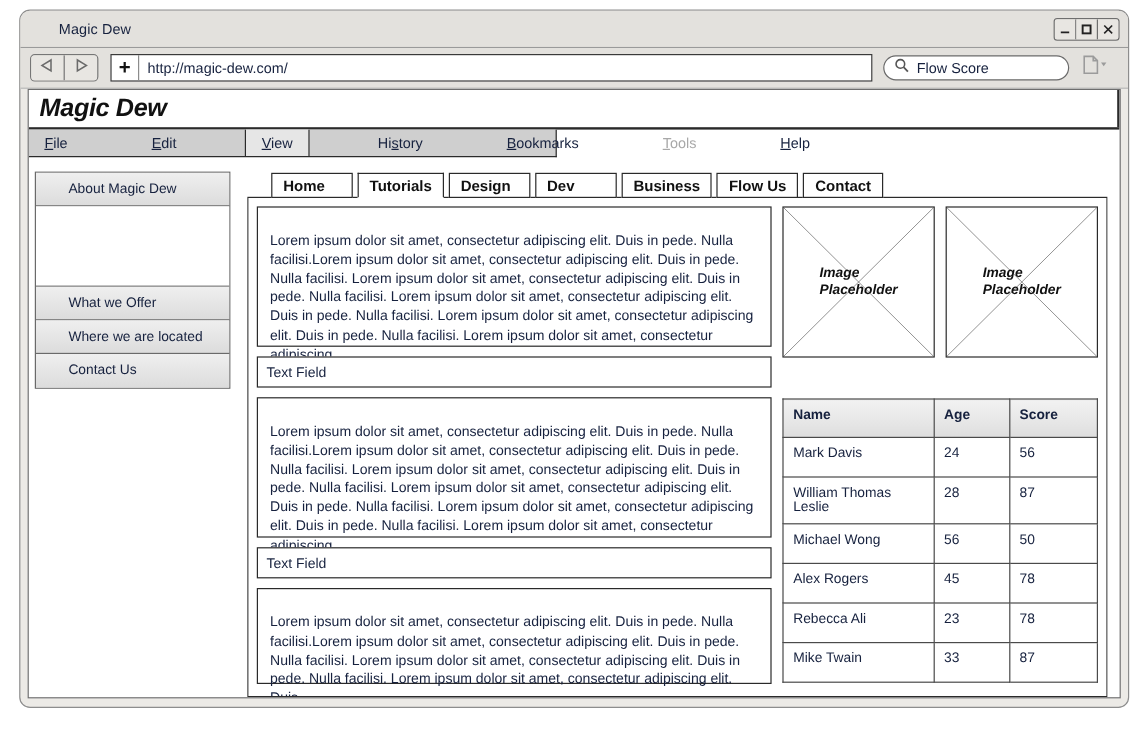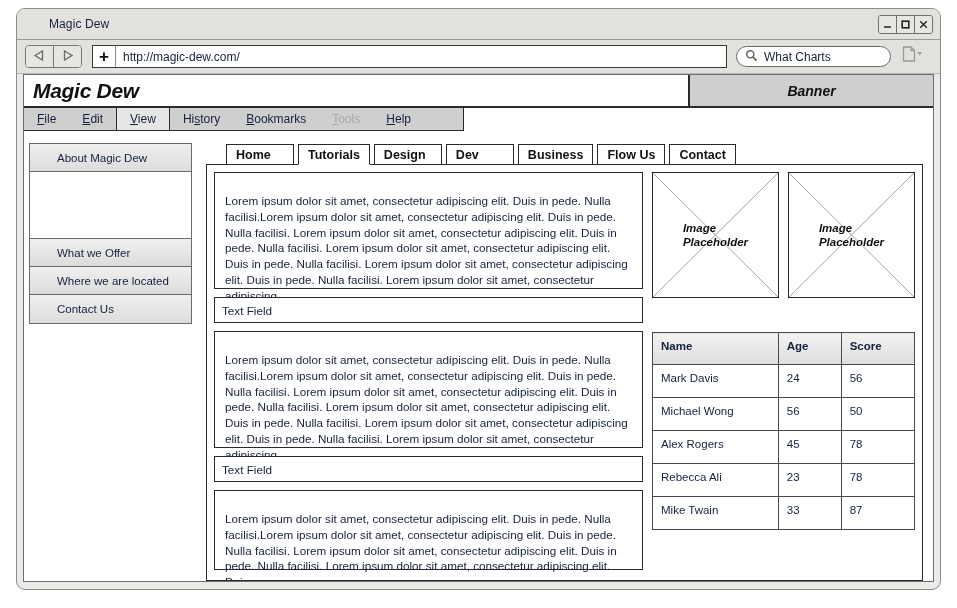--- a/index.html
+++ b/index.html
@@ -213,20 +213,21 @@
   .menubar {
     height: 23px;
     min-height: 23px;
     width: 440px;
     background: #cfcfcf;
     border-right: 1px solid #2a2a2a;
     border-bottom: 1px solid #2a2a2a;
     display: flex;
     align-items: stretch;
     box-sizing: border-box;
+    gap: 44px;
   }
   .menu-item {
     display: flex;
     align-items: center;
     padding: 0 13px;
     font-size: 12px;
     color: #16213e;
     cursor: pointer;
     box-sizing: border-box;
   }
@@ -482,39 +483,38 @@
       <div class="addr-text">http://magic-dew.com/</div>
     </div>
 
     <div class="searchbox">
       <span>
         <svg width="13" height="13" viewBox="0 0 13 13">
             <circle cx="5.3" cy="5.3" r="3.6" fill="none" stroke="#555" stroke-width="1.3"></circle>
             <line x1="8" y1="8" x2="11.6" y2="11.6" stroke="#555" stroke-width="1.5"></line>
           </svg>
       </span>
-      <span class="search-text">What Charts</span>
+      <span class="search-text">Flow Score</span>
     </div>
 
     <div class="pagebtn">
       <span>
         <svg width="24" height="19" viewBox="0 0 24 19">
           <path d="M3.5,2 L11,2 L14.5,5.5 L14.5,16 L3.5,16 Z" fill="none" stroke="#9b9b9b" stroke-width="1.3"></path>
           <path d="M11,2 L11,5.5 L14.5,5.5" fill="none" stroke="#9b9b9b" stroke-width="1.3"></path>
           <polygon points="17.5,7 22,7 19.75,10.3" fill="#9b9b9b"></polygon>
         </svg>
       </span>
     </div>
   </div>
 
   <div class="viewport">
 
     <div class="site-header">
       <div class="site-logo">Magic Dew</div>
-      <div class="site-banner">Banner</div>
     </div>
 
     <div class="menubar">
       <div class="menu-item">
           <span><u>F</u>ile</span>
         </div>
       <div class="menu-item">
           <span><u>E</u>dit</span>
         </div>
       <div class="menu-item active">
@@ -609,20 +609,25 @@
                   <th>Name</th>
                   <th>Age</th>
                   <th>Score</th>
                 </tr>
               </thead>
               <tbody>
                 <tr>
                   <td>Mark Davis</td>
                   <td>24</td>
                   <td>56</td>
+                </tr>
+                <tr>
+                  <td>William Thomas Leslie</td>
+                  <td>28</td>
+                  <td>87</td>
                 </tr>
                 <tr>
                   <td>Michael Wong</td>
                   <td>56</td>
                   <td>50</td>
                 </tr>
                 <tr>
                   <td>Alex Rogers</td>
                   <td>45</td>
                   <td>78</td>

